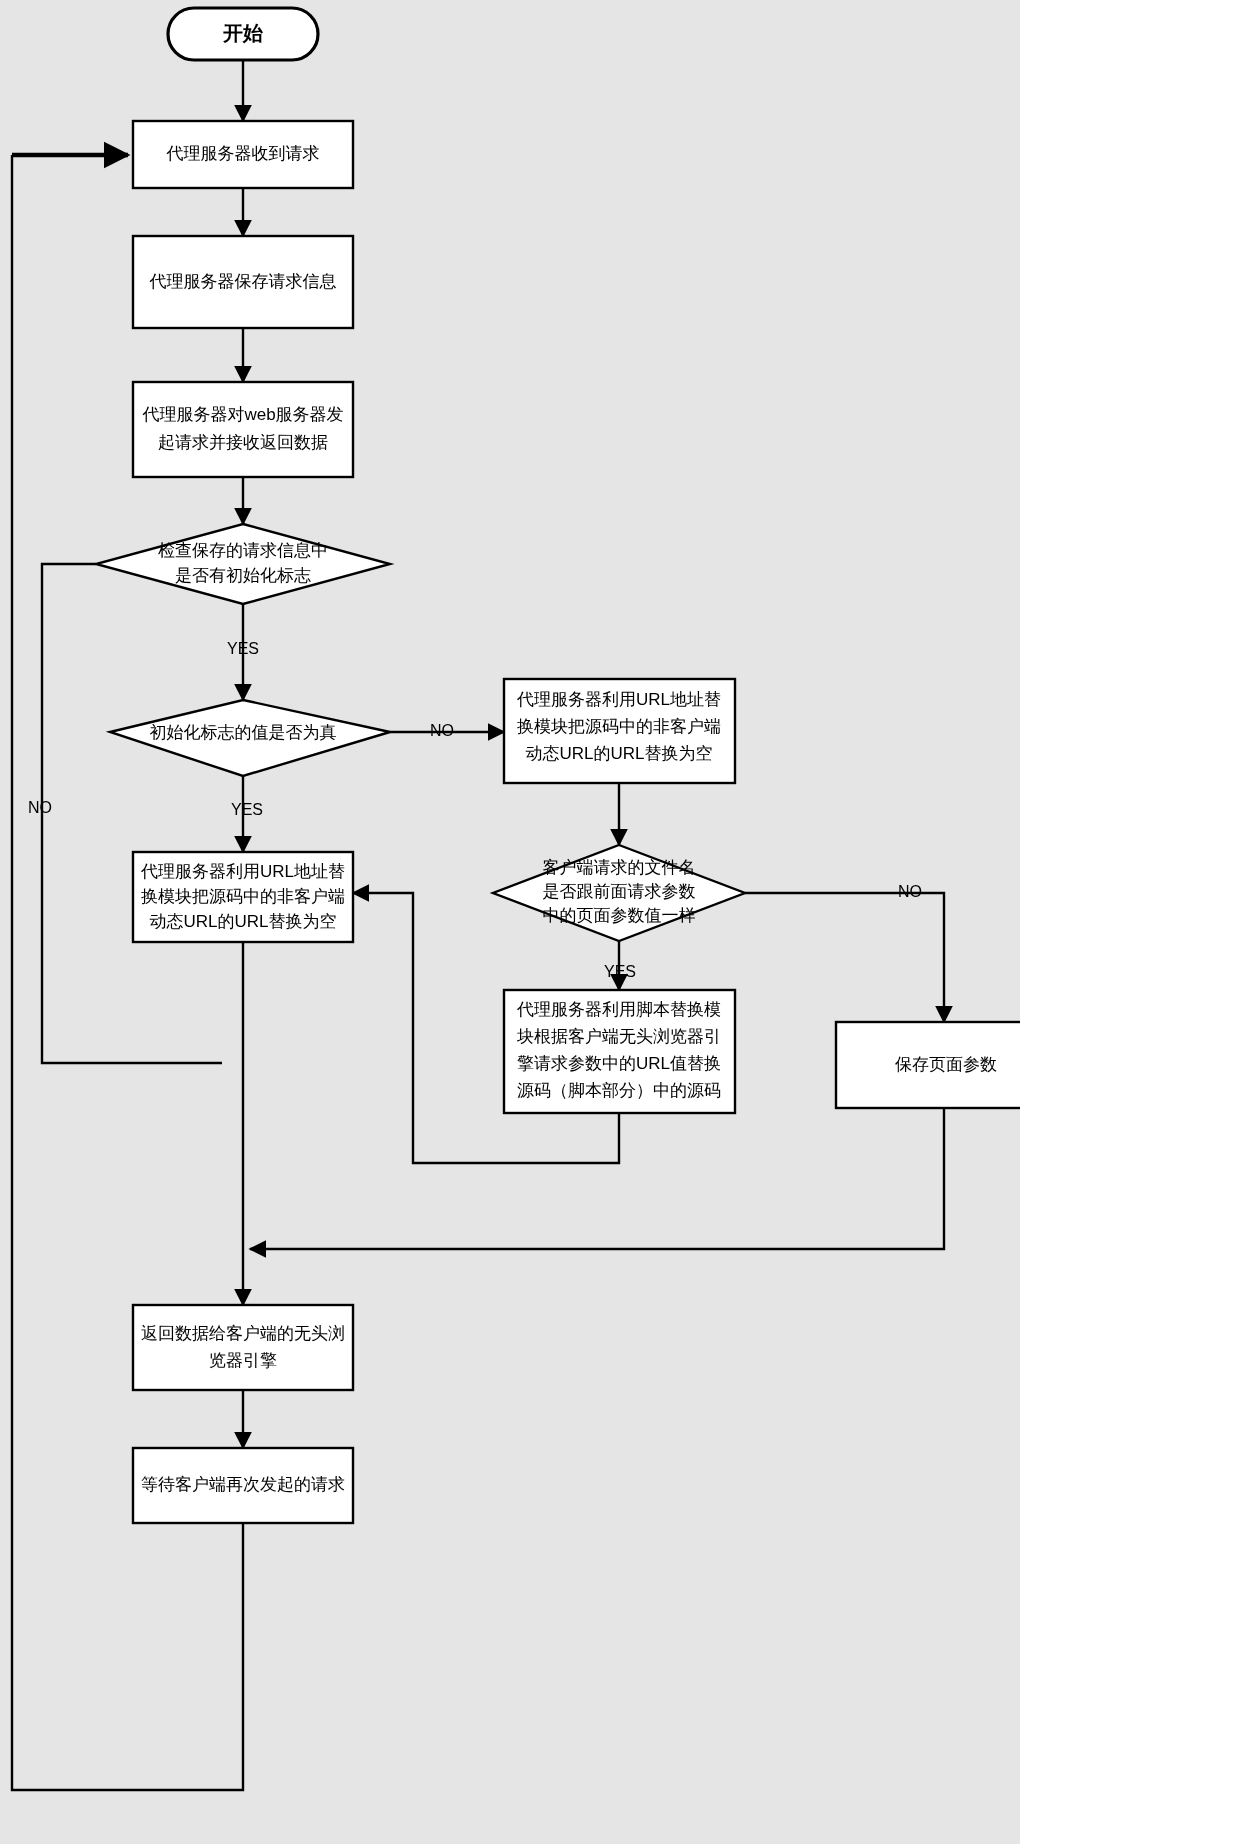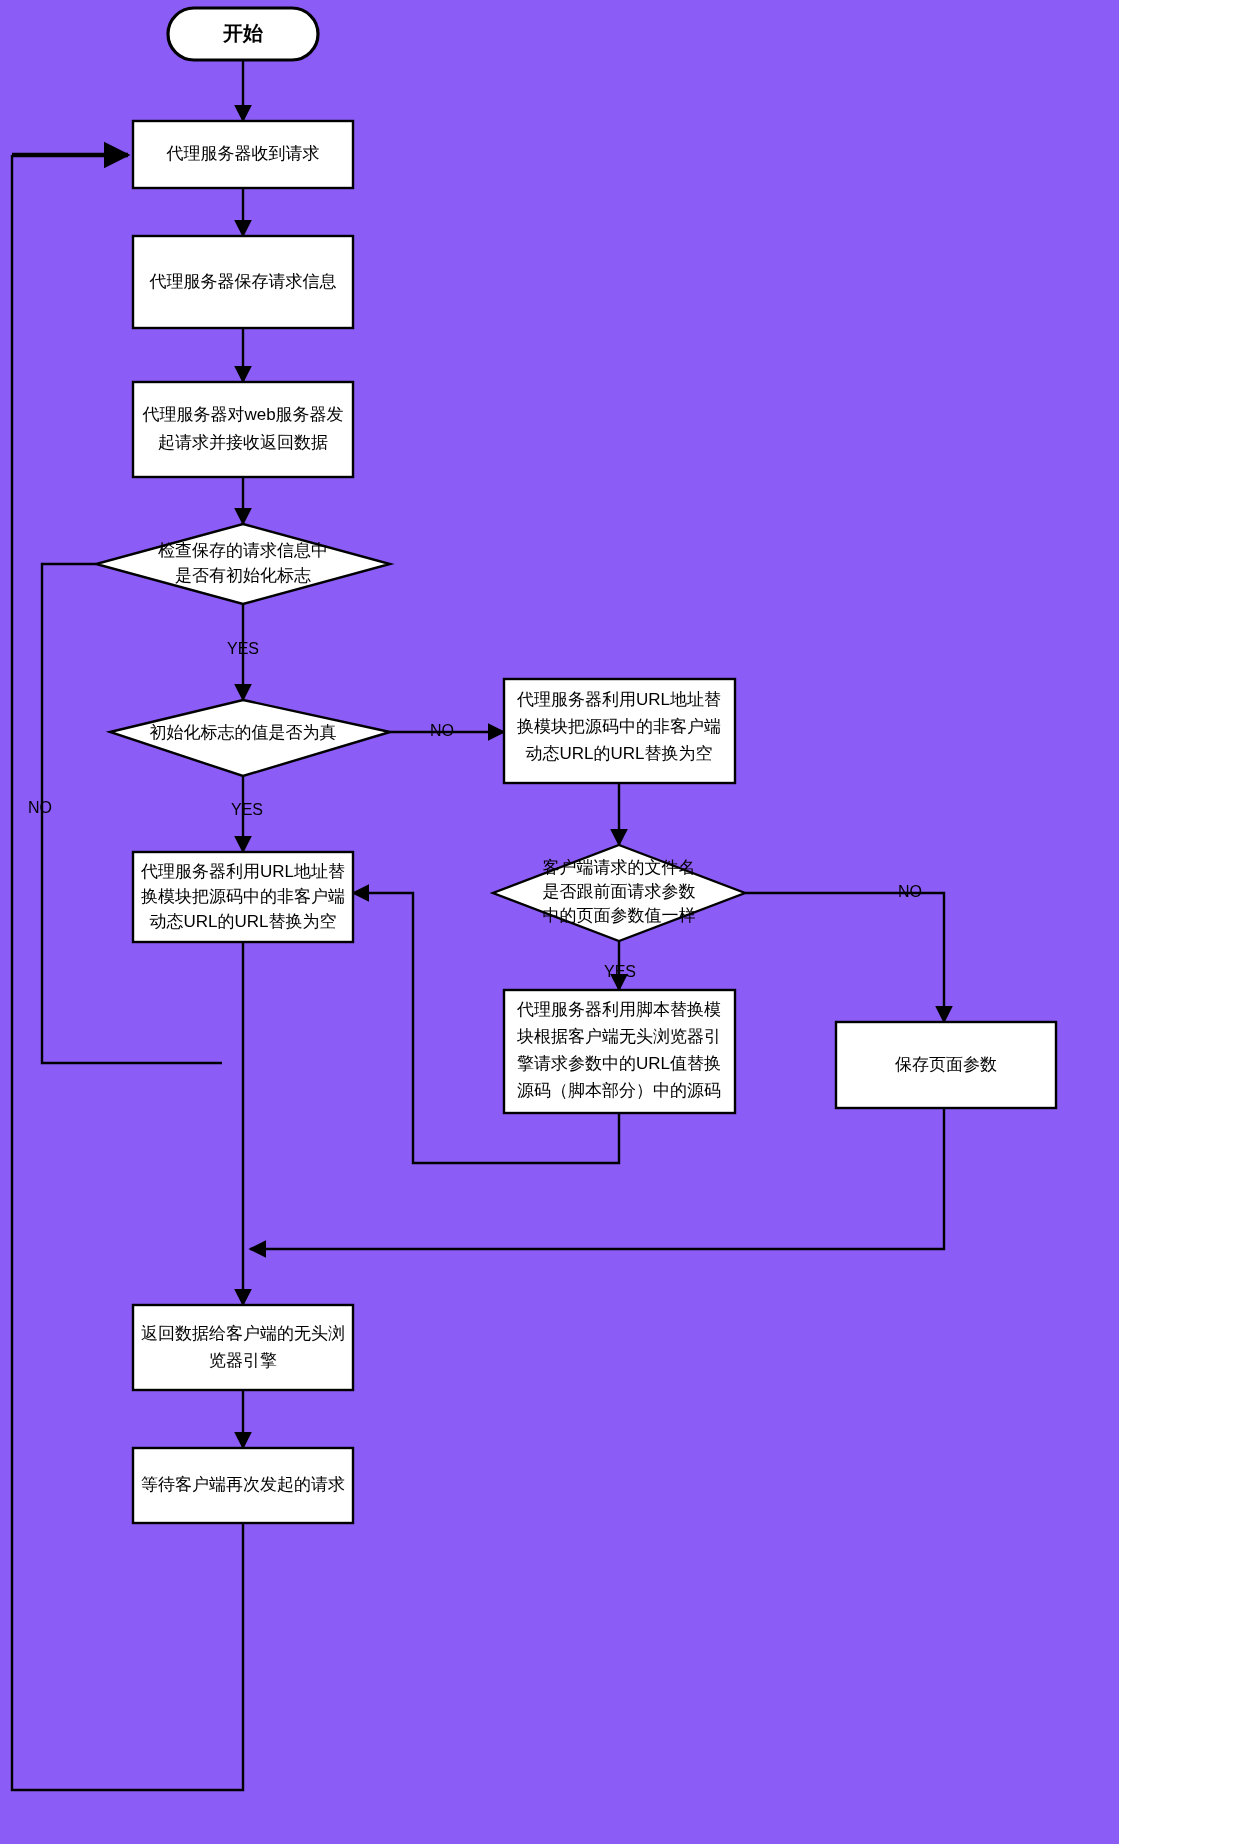--- a/index.html
+++ b/index.html
@@ -5,23 +5,23 @@
   html, body {
     margin: 0;
     padding: 0;
     background: #ffffff;
   }
   body {
     font-family: "Liberation Sans", "DejaVu Sans", sans-serif;
   }
   #canvas {
     position: relative;
-    width: 1119px;
+    width: 1020px;
     height: 1844px;
-    background: #8b5cf6;
+    background: #e5e5e5;
     overflow: hidden;
     text-align: right;
   }
   #flow-svg {
     position: absolute;
     left: 0;
     top: 0;
     width: 1240px;
     height: 1844px;
   }

